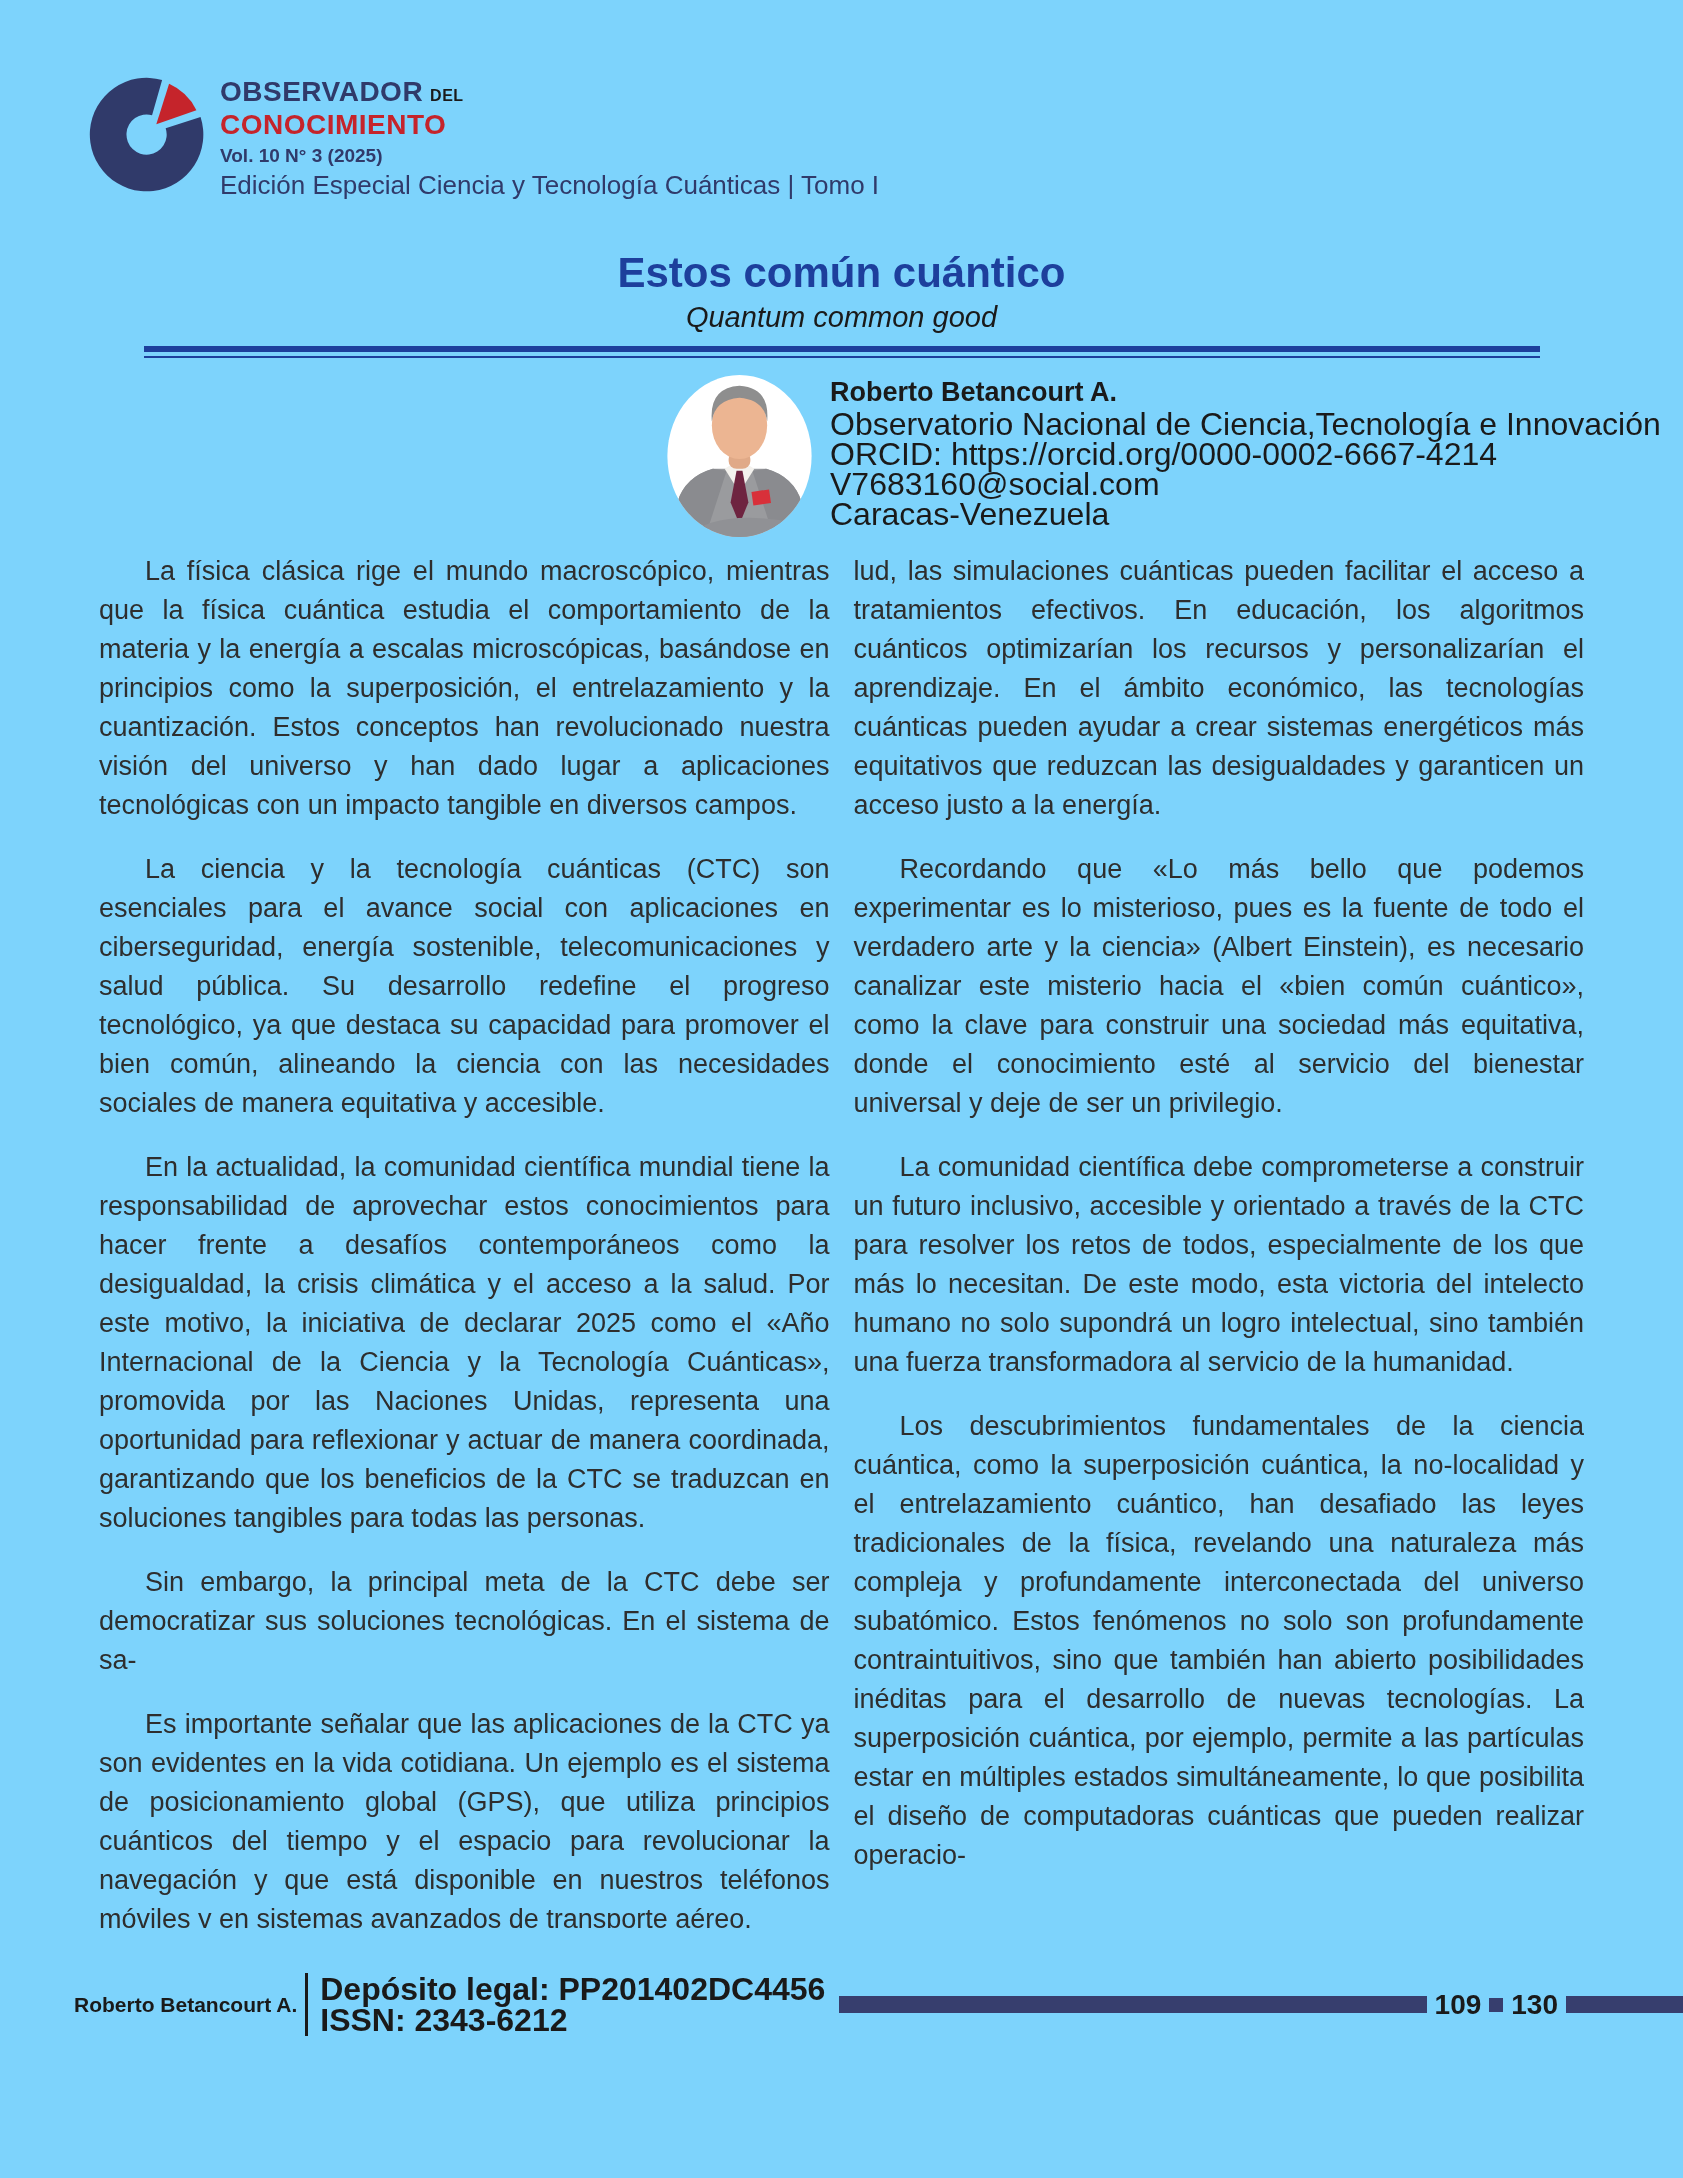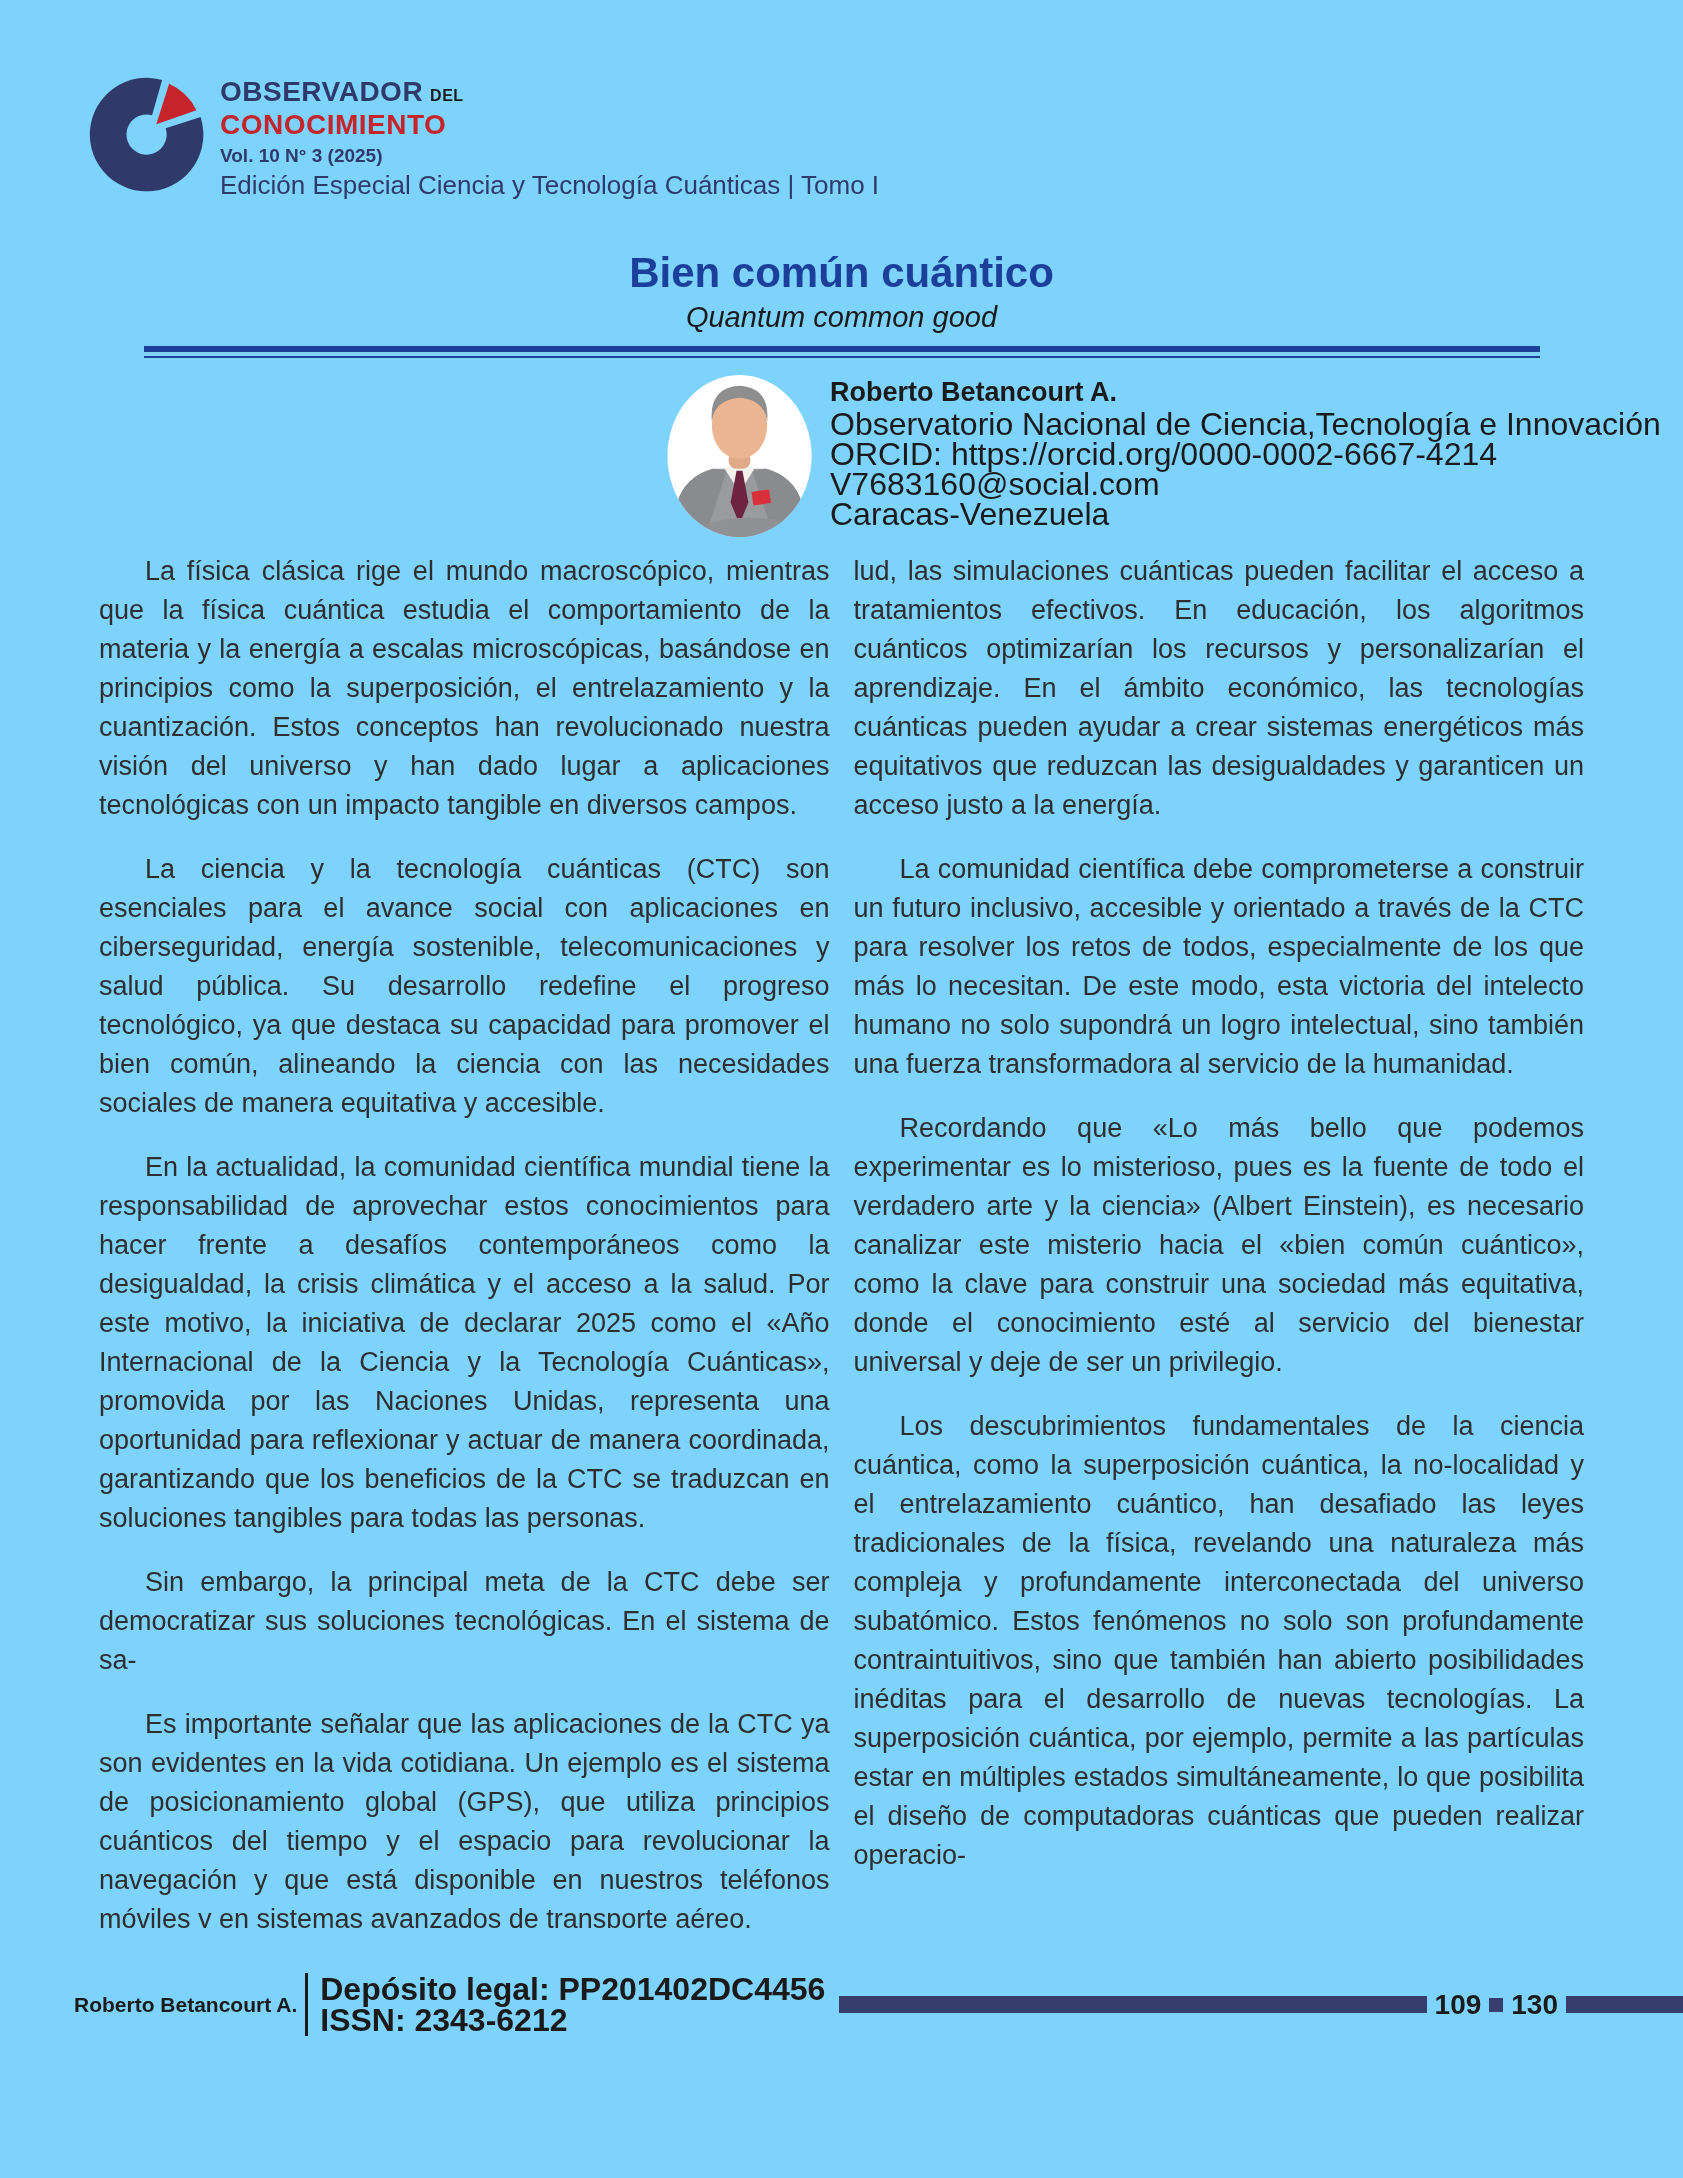--- a/index.html
+++ b/index.html
@@ -74,21 +74,21 @@
     </svg>
     <div class="masthead">
       <div class="mast-line1"><span>OBSERVADOR</span><span class="del">DEL</span></div>
       <div class="mast-line2">CONOCIMIENTO</div>
       <div class="mast-line3">Vol. 10 N° 3 (2025)</div>
       <div class="mast-line4">Edición Especial Ciencia y Tecnología Cuánticas | Tomo I</div>
     </div>
   </div>
 
   <div class="title-block">
-    <div class="article-title">Bien común cuántico</div>
+    <div class="article-title">Estos común cuántico</div>
     <div class="article-subtitle">Quantum common good</div>
   </div>
   <div class="rule">
     <div class="thick"></div>
     <div class="thin"></div>
   </div>
 
   <div class="author-block">
     <svg class="author-photo" viewBox="0 0 150 166" aria-hidden="true">
       <defs>
@@ -130,22 +130,22 @@
   <div class="body-cols">
     <div class="col">
       <p>La física clásica rige el mundo macroscópico, mientras que la física cuántica estudia el comportamiento de la materia y la energía a escalas microscópicas, basándose en principios como la superposición, el entrelazamiento y la cuantización. Estos conceptos han revolucionado nuestra visión del universo y han dado lugar a aplicaciones tecnológicas con un impacto tangible en diversos campos.</p>
       <p>La ciencia y la tecnología cuánticas (CTC) son esenciales para el avance social con aplicaciones en ciberseguridad, energía sostenible, telecomunicaciones y salud pública. Su desarrollo redefine el progreso tecnológico, ya que destaca su capacidad para promover el bien común, alineando la ciencia con las necesidades sociales de manera equitativa y accesible.</p>
       <p>En la actualidad, la comunidad científica mundial tiene la responsabilidad de aprovechar estos conocimientos para hacer frente a desafíos contemporáneos como la desigualdad, la crisis climática y el acceso a la salud. Por este motivo, la iniciativa de declarar 2025 como el «Año Internacional de la Ciencia y la Tecnología Cuánticas», promovida por las Naciones Unidas, representa una oportunidad para reflexionar y actuar de manera coordinada, garantizando que los beneficios de la CTC se traduzcan en soluciones tangibles para todas las personas.</p>
       <p>Sin embargo, la principal meta de la CTC debe ser democratizar sus soluciones tecnológicas. En el sistema de sa-</p>
       <p>Es importante señalar que las aplicaciones de la CTC ya son evidentes en la vida cotidiana. Un ejemplo es el sistema de posicionamiento global (GPS), que utiliza principios cuánticos del tiempo y el espacio para revolucionar la navegación y que está disponible en nuestros teléfonos móviles y en sistemas avanzados de transporte aéreo.</p>
     </div>
     <div class="col">
       <p class="no-indent">lud, las simulaciones cuánticas pueden facilitar el acceso a tratamientos efectivos. En educación, los algoritmos cuánticos optimizarían los recursos y personalizarían el aprendizaje. En el ámbito económico, las tecnologías cuánticas pueden ayudar a crear sistemas energéticos más equitativos que reduzcan las desigualdades y garanticen un acceso justo a la energía.</p>
+      <p>Recordando que «Lo más bello que podemos experimentar es lo misterioso, pues es la fuente de todo el verdadero arte y la ciencia» (Albert Einstein), es necesario canalizar este misterio hacia el «bien común cuántico», como la clave para construir una sociedad más equitativa, donde el conocimiento esté al servicio del bienestar universal y deje de ser un privilegio.</p>
       <p>La comunidad científica debe comprometerse a construir un futuro inclusivo, accesible y orientado a través de la CTC para resolver los retos de todos, especialmente de los que más lo necesitan. De este modo, esta victoria del intelecto humano no solo supondrá un logro intelectual, sino también una fuerza transformadora al servicio de la humanidad.</p>
-      <p>Recordando que «Lo más bello que podemos experimentar es lo misterioso, pues es la fuente de todo el verdadero arte y la ciencia» (Albert Einstein), es necesario canalizar este misterio hacia el «bien común cuántico», como la clave para construir una sociedad más equitativa, donde el conocimiento esté al servicio del bienestar universal y deje de ser un privilegio.</p>
       <p>Los descubrimientos fundamentales de la ciencia cuántica, como la superposición cuántica, la no-localidad y el entrelazamiento cuántico, han desafiado las leyes tradicionales de la física, revelando una naturaleza más compleja y profundamente interconectada del universo subatómico. Estos fenómenos no solo son profundamente contraintuitivos, sino que también han abierto posibilidades inéditas para el desarrollo de nuevas tecnologías. La superposición cuántica, por ejemplo, permite a las partículas estar en múltiples estados simultáneamente, lo que posibilita el diseño de computadoras cuánticas que pueden realizar operacio-</p>
     </div>
   </div>
 
   <div class="footer">
     <div class="footer-author">Roberto Betancourt A.</div>
     <div class="footer-divider"></div>
     <div class="footer-legal">
       <div>Depósito legal: PP201402DC4456</div>
       <div>ISSN: 2343-6212</div>

